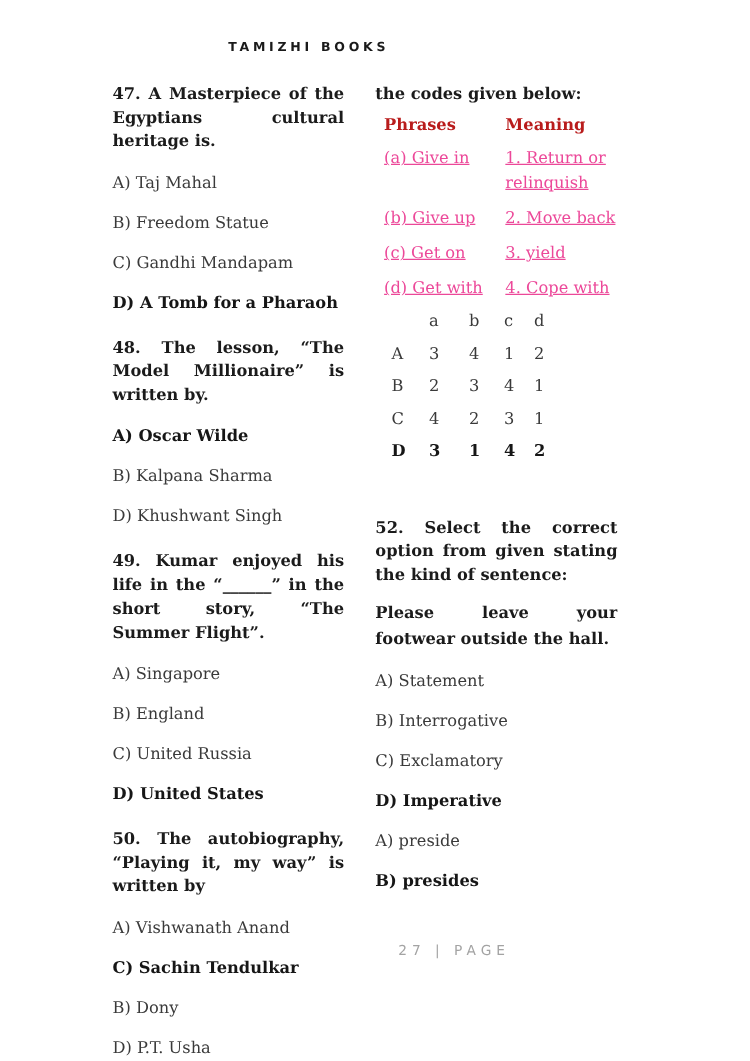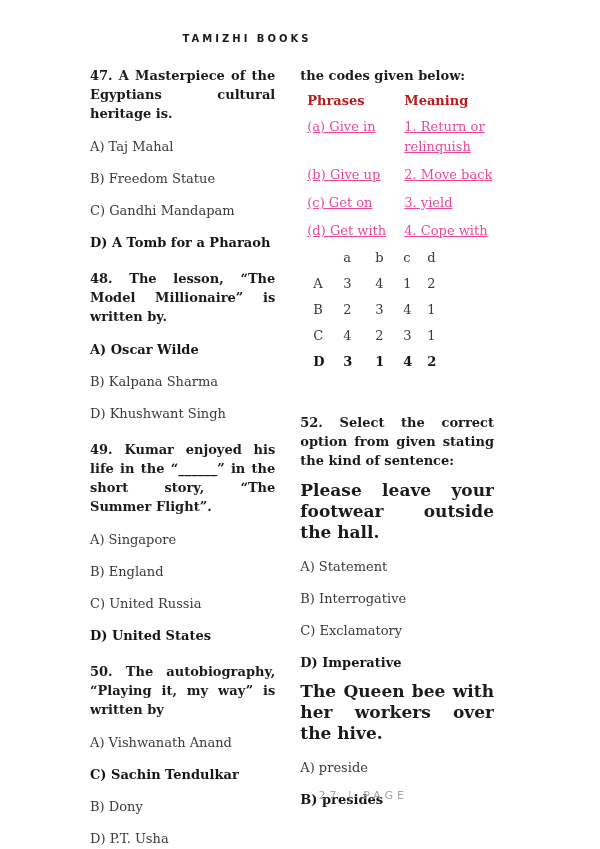--- a/index.html
+++ b/index.html
@@ -46,21 +46,21 @@
     color: #3a3a3a;
     margin-bottom: 8px;
     white-space: nowrap;
     margin-top: 16px;
   }
   .option.correct {
     font-weight: bold;
     color: #161616;
   }
   .sentence {
-    font-size: 17px;
+    font-size: 13px;
     font-weight: bold;
     line-height: 21px;
     text-align: justify;
     color: #1b1b1b;
     margin: 10px 0 9px 0;
   }
   
   .pair-head, .pair-row {
     display: grid;
     grid-template-columns: 97px 1fr;
@@ -84,21 +84,21 @@
     display: grid;
     grid-template-columns: 30px 32px 28px 24px 24px;
     line-height: 16px;
     color: #3a3a3a;
     margin-bottom: 10px;
   }
   .code-row.head { color: #3a3a3a; }
   .code-row.correct { font-weight: bold; color: #161616; }
   .page-footer {
     position: absolute;
-    top: 789px;
+    top: 754px;
     right: 86px;
     font-family: "DejaVu Sans", "Liberation Sans", sans-serif;
     font-size: 11px;
     letter-spacing: 4px;
     color: #a3a3a3;
   }
 </style>
 </head>
 <body>
 
@@ -200,21 +200,20 @@
         </div>
       </div>
 
       <div class="question mt-lg">52. Select the correct option from given stating the kind of sentence:</div>
       <div class="sentence">Please leave your footwear outside the hall.</div>
       <div class="option">A) Statement</div>
       <div class="option">B) Interrogative</div>
       <div class="option">C) Exclamatory</div>
       <div class="option correct">D) Imperative</div>
 
-      <div class="sentence">The Queen bee with her workers over the hive.</div>
       <div class="option">A) preside</div>
       <div class="option correct">B) presides</div>
 
     </div>
   </div>
 
   <div class="page-footer">27 | PAGE</div>
 
 </div>
 

